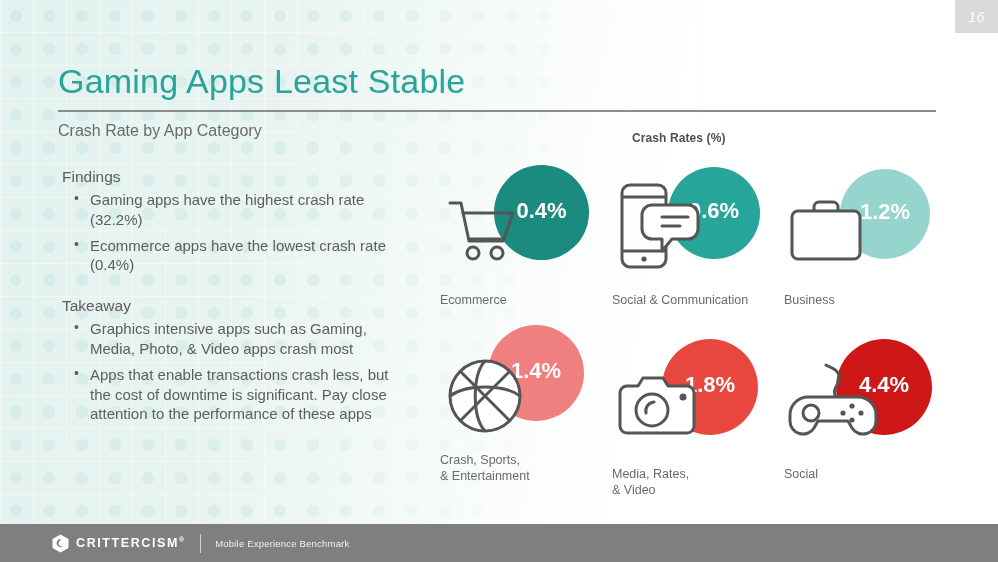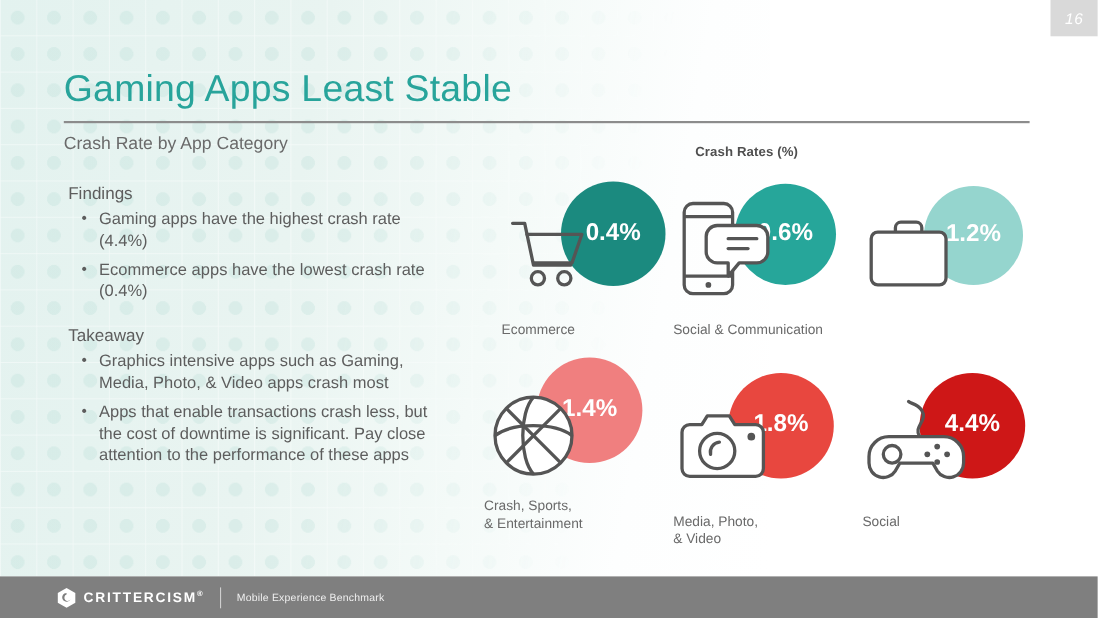--- a/index.html
+++ b/index.html
@@ -124,35 +124,35 @@
 
   <div class="page-chip">16</div>
 
   <div class="title">Gaming Apps Least Stable</div>
   <div class="title-rule"></div>
   <div class="subtitle">Crash Rate by App Category</div>
 
   <div class="copy">
     <div class="sec-head">Findings</div>
     <ul class="bullets">
-      <li>Gaming apps have the highest crash rate (4.4%)</li>
+      <li>Gaming apps have the highest crash rate (32.2%)</li>
       <li>Ecommerce apps have the lowest crash rate (0.4%)</li>
     </ul>
     <div class="sec-head second">Takeaway</div>
     <ul class="bullets">
       <li>Graphics intensive apps such as Gaming, Media, Photo, &amp; Video apps crash most</li>
       <li>Apps that enable transactions crash less, but the cost of downtime is significant. Pay close attention to the performance of these apps</li>
     </ul>
   </div>
 
   <div class="chart-title">Crash Rates (%)</div>
 
   <div class="chart">
 
-    <div class="cell" style="left:16px;   top:0px;text-decoration:underline;">
+    <div class="cell" style="left:0px;   top:0px;text-decoration:underline;">
       <div class="art">
         <div class="bubble" style="left:54px; top:0px; width:95px; height:95px; background:#1b8a7f;">
           <span class="val">0.4%</span>
         </div>
         <svg class="glyph" style="left:6px; top:28px;" width="72" height="72" viewBox="0 0 72 72">
           <g fill="none" stroke="#555" stroke-width="3" stroke-linecap="round" stroke-linejoin="round">
             <path d="M4 10 h11 l8 38 h34"></path>
             <path d="M17 20 h50 l-9 26 H23"></path>
             <circle cx="27" cy="60" r="6"></circle>
             <circle cx="51" cy="60" r="6"></circle>
@@ -191,20 +191,23 @@
         <div class="bubble" style="left:56px; top:4px; width:90px; height:90px; background:#95d5ce;">
           <span class="val">1.2%</span>
         </div>
         <svg class="glyph" style="left:4px; top:32px;" width="76" height="66" viewBox="0 0 76 66">
           <g fill="#ffffff" stroke="#555" stroke-width="3" stroke-linejoin="round">
             <path d="M26 14 v-4 a5 5 0 0 1 5 -5 h14 a5 5 0 0 1 5 5 v4"></path>
             <rect x="4" y="14" width="68" height="48" rx="6"></rect>
           </g>
         </svg>
       </div>
+      <div class="cap">
+        <div>Business</div>
+      </div>
     </div>
 
     <div class="cell" style="left:0px;   top:160px;">
       <div class="art">
         <div class="bubble" style="left:48px; top:0px; width:96px; height:96px; background:#f07f7f;">
           <span class="val">1.4%</span>
         </div>
         <svg class="glyph" style="left:6px; top:32px;" width="78" height="78" viewBox="0 0 78 78">
           <g fill="none" stroke="#555" stroke-width="3">
             <circle cx="39" cy="39" r="35" fill="#ffffff"></circle>
@@ -229,21 +232,21 @@
         <svg class="glyph" style="left:4px; top:36px;" width="82" height="66" viewBox="0 0 82 66">
           <g fill="#ffffff" stroke="#555" stroke-width="3" stroke-linejoin="round">
             <path d="M4 18 a7 7 0 0 1 7 -7 h11 l5 -8 h20 l5 8 h19 a7 7 0 0 1 7 7 v33 a7 7 0 0 1 -7 7 H11 a7 7 0 0 1 -7 -7 z"></path>
             <circle cx="36" cy="35" r="16"></circle>
             <circle cx="67" cy="22" r="3.5" fill="#555" stroke="none"></circle>
             <path d="M30 38 a9 9 0 0 1 8 -11" fill="none" stroke-linecap="round"></path>
           </g>
         </svg>
       </div>
       <div class="cap">
-        <div>Media, Photo,</div>
+        <div>Media, Rates,</div>
         <div>&amp; Video</div>
       </div>
     </div>
 
     <div class="cell" style="left:344px; top:174px;">
       <div class="art">
         <div class="bubble" style="left:52px; top:0px; width:96px; height:96px; background:#ce1717;text-align:center;">
           <span class="val">4.4%</span>
         </div>
         <svg class="glyph" style="left:2px; top:24px;" width="96" height="80" viewBox="0 0 96 80">

